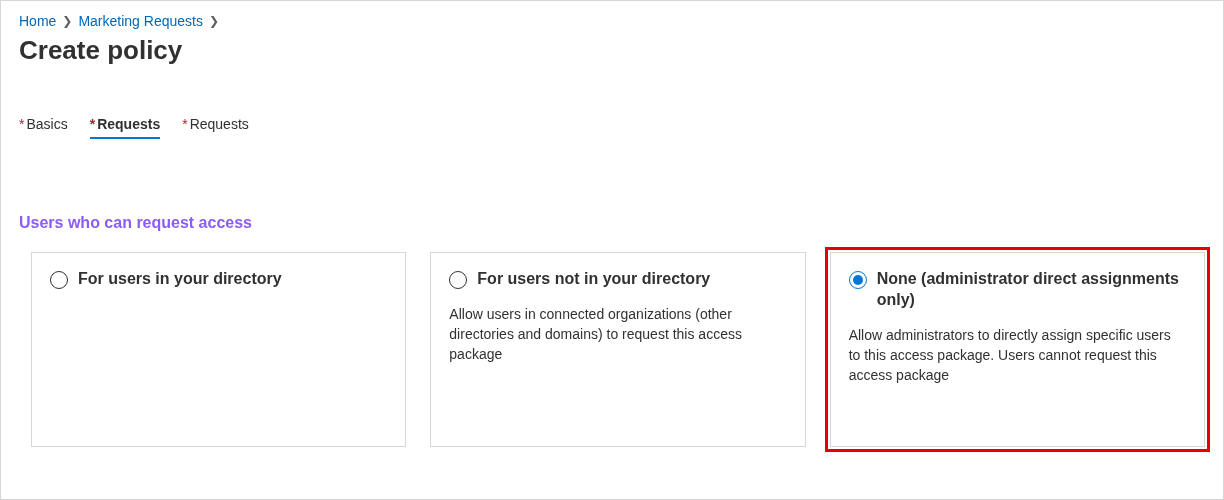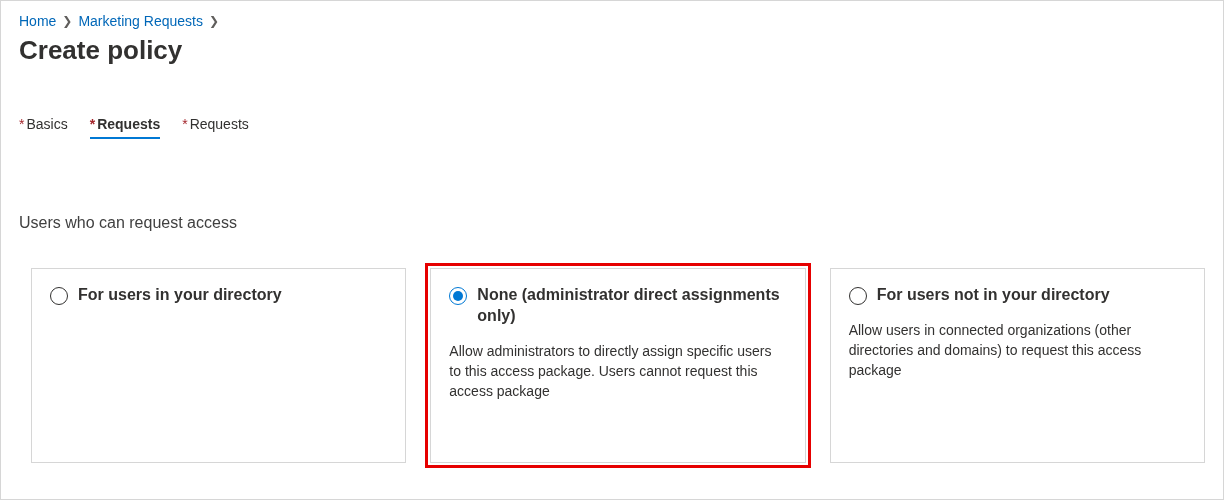--- a/index.html
+++ b/index.html
@@ -59,23 +59,23 @@
       content: "";
       position: absolute;
       left: 0;
       right: 0;
       bottom: -1px;
       height: 2px;
       background: #0078d4;
     }
     .section-heading {
       font-size: 16px;
-      font-weight: 400;
-      color: #404040;
-      margin-bottom: 36px;
+      font-weight: 700;
+      color: #8b5cf6;
+      margin-bottom: 20px;
     }
     .options-row {
       display: flex;
       gap: 24px;
       padding-left: 12px;
     }
     .option-card {
       width: 376px;
       min-height: 195px;
       border: 1px solid #d6d6d6;
@@ -153,29 +153,29 @@
 
 <div class="options-row">
 
   <div class="option-card">
     <div class="option-head">
       <div class="radio"></div>
       <div class="option-title">For users in your directory</div>
     </div>
   </div>
 
+  <div class="option-card">
+    <div class="option-head">
+      <div class="radio"></div>
+      <div class="option-title">For users not in your directory</div>
+    </div>
+    <div class="option-desc">Allow users in connected organizations (other directories and domains) to request this access package</div>
+  </div>
+
   <div class="option-card selected-highlight">
     <div class="option-head">
       <div class="radio checked"></div>
       <div class="option-title">None (administrator direct assignments only)</div>
     </div>
     <div class="option-desc">Allow administrators to directly assign specific users to this access package. Users cannot request this access package</div>
   </div>
 
-  <div class="option-card">
-    <div class="option-head">
-      <div class="radio"></div>
-      <div class="option-title">For users not in your directory</div>
-    </div>
-    <div class="option-desc">Allow users in connected organizations (other directories and domains) to request this access package</div>
-  </div>
-
 </div>
 
 </body></html>

